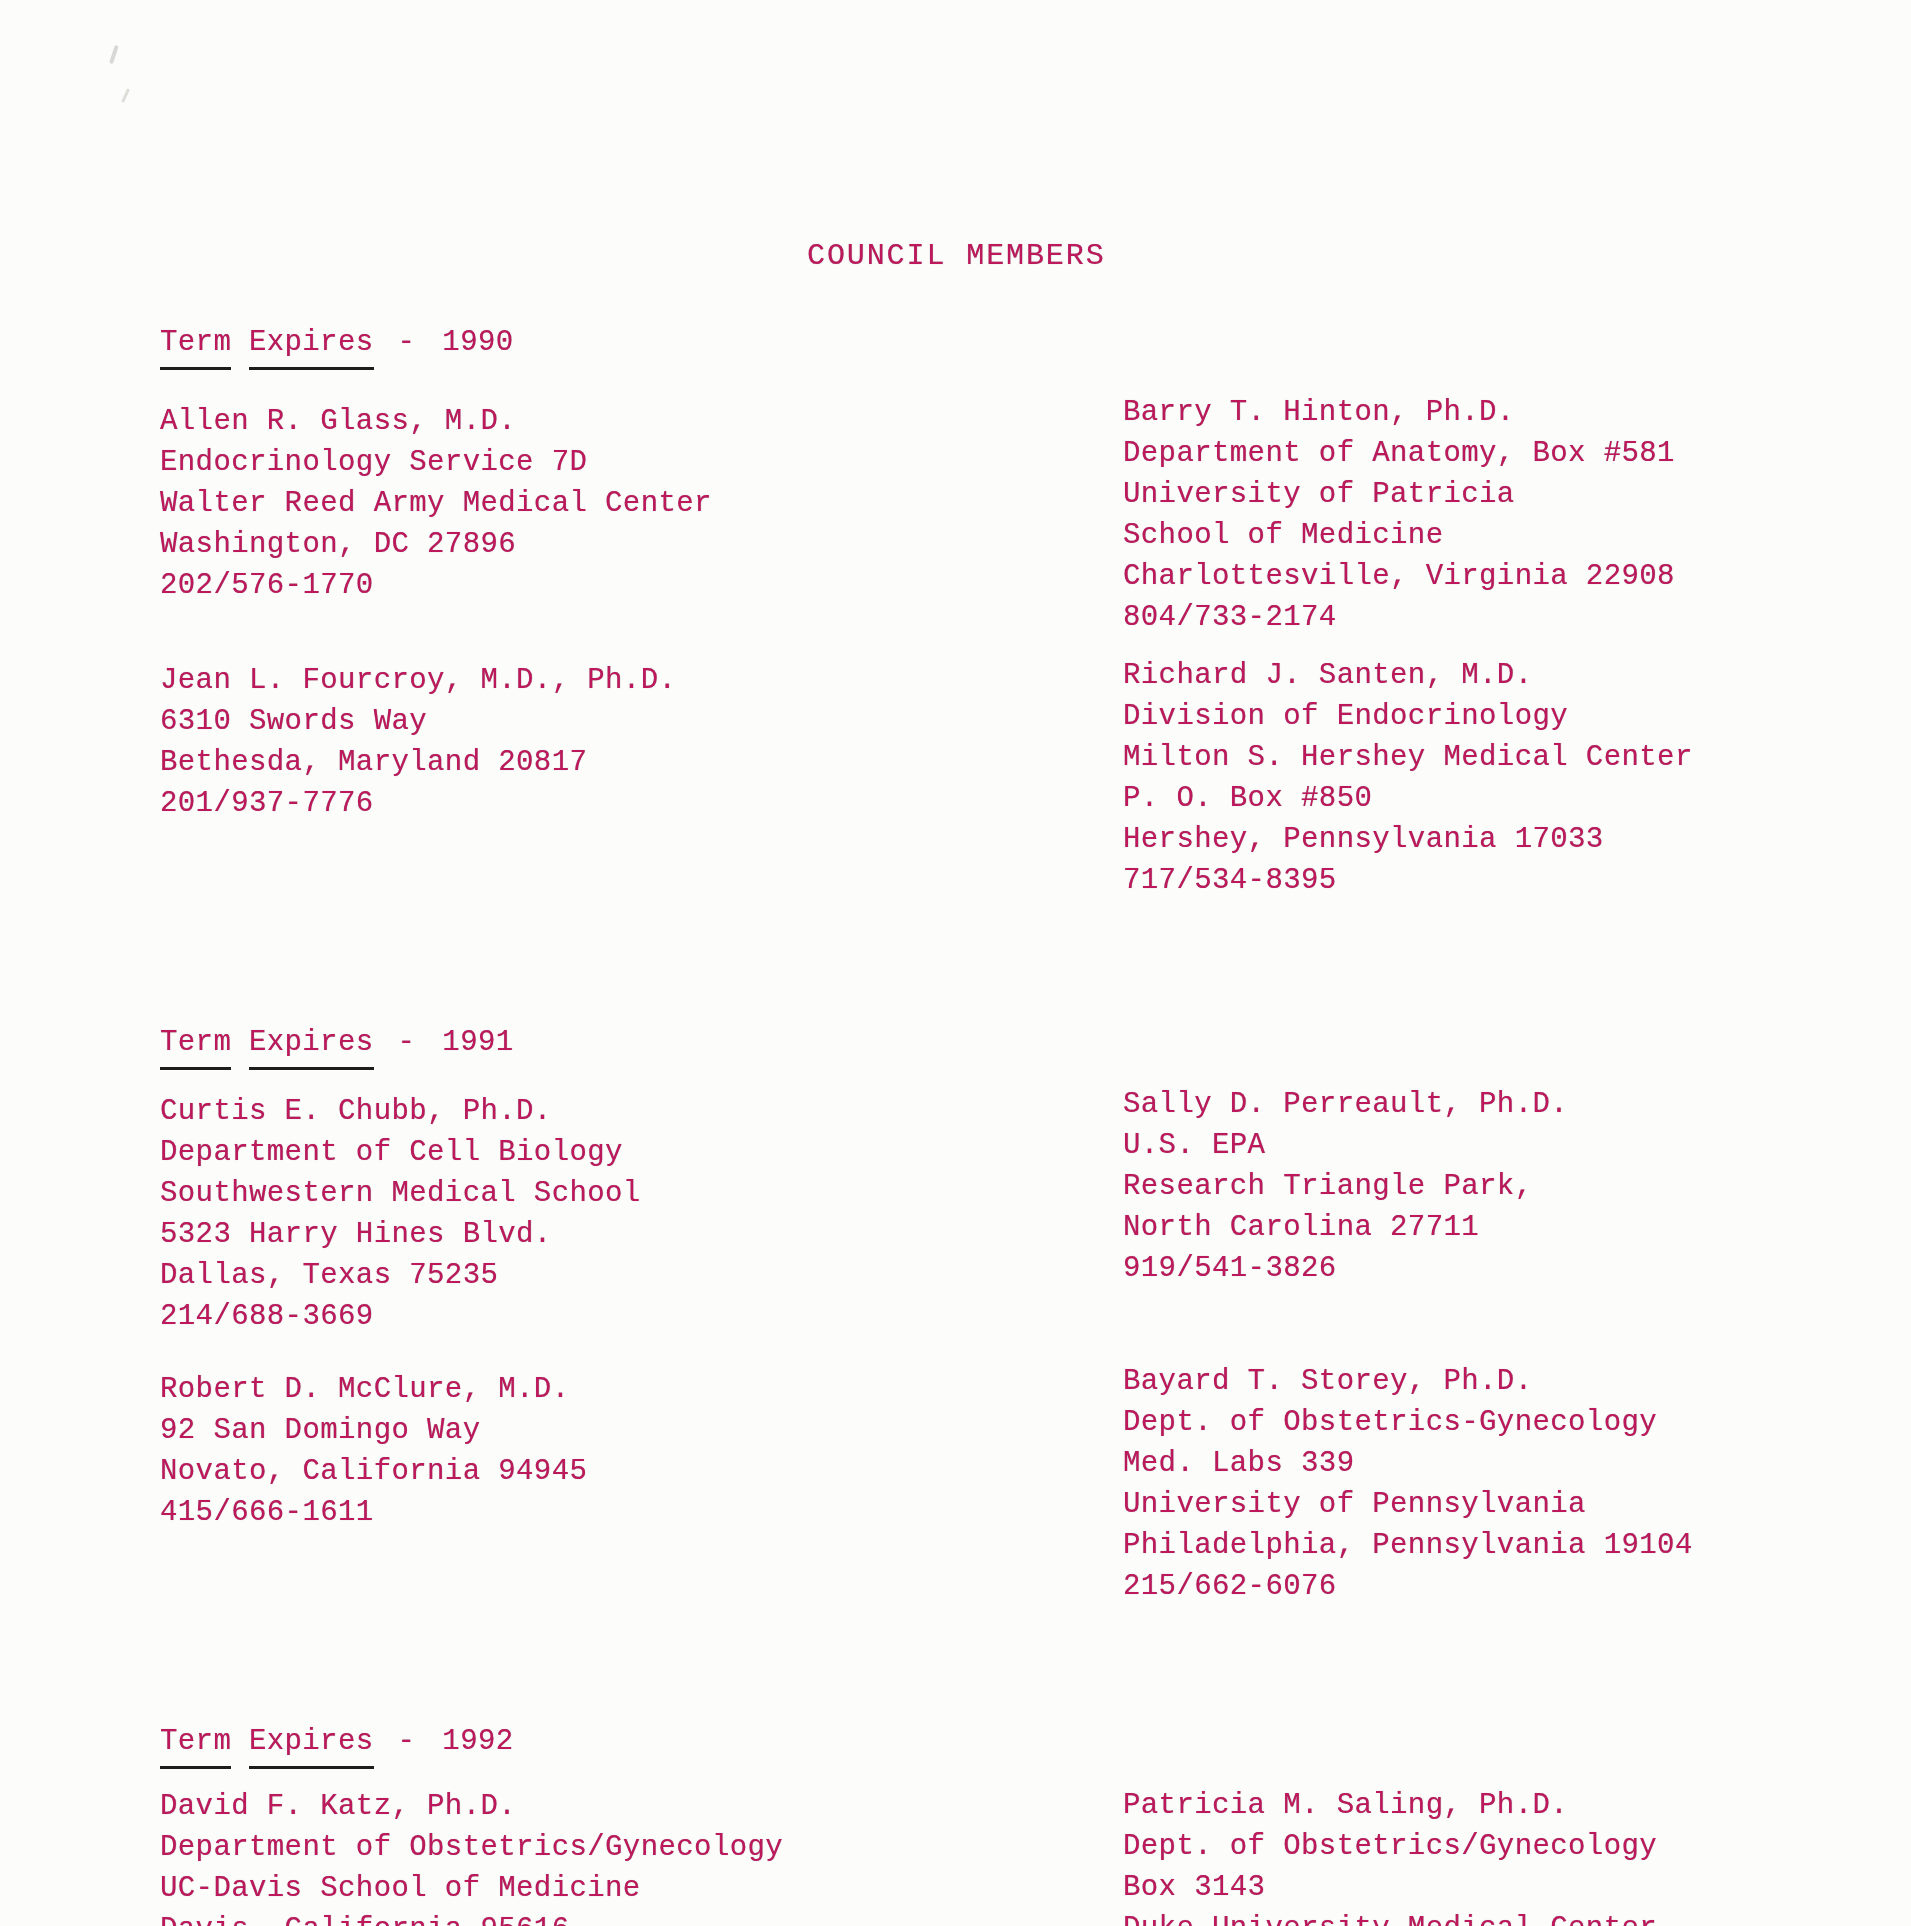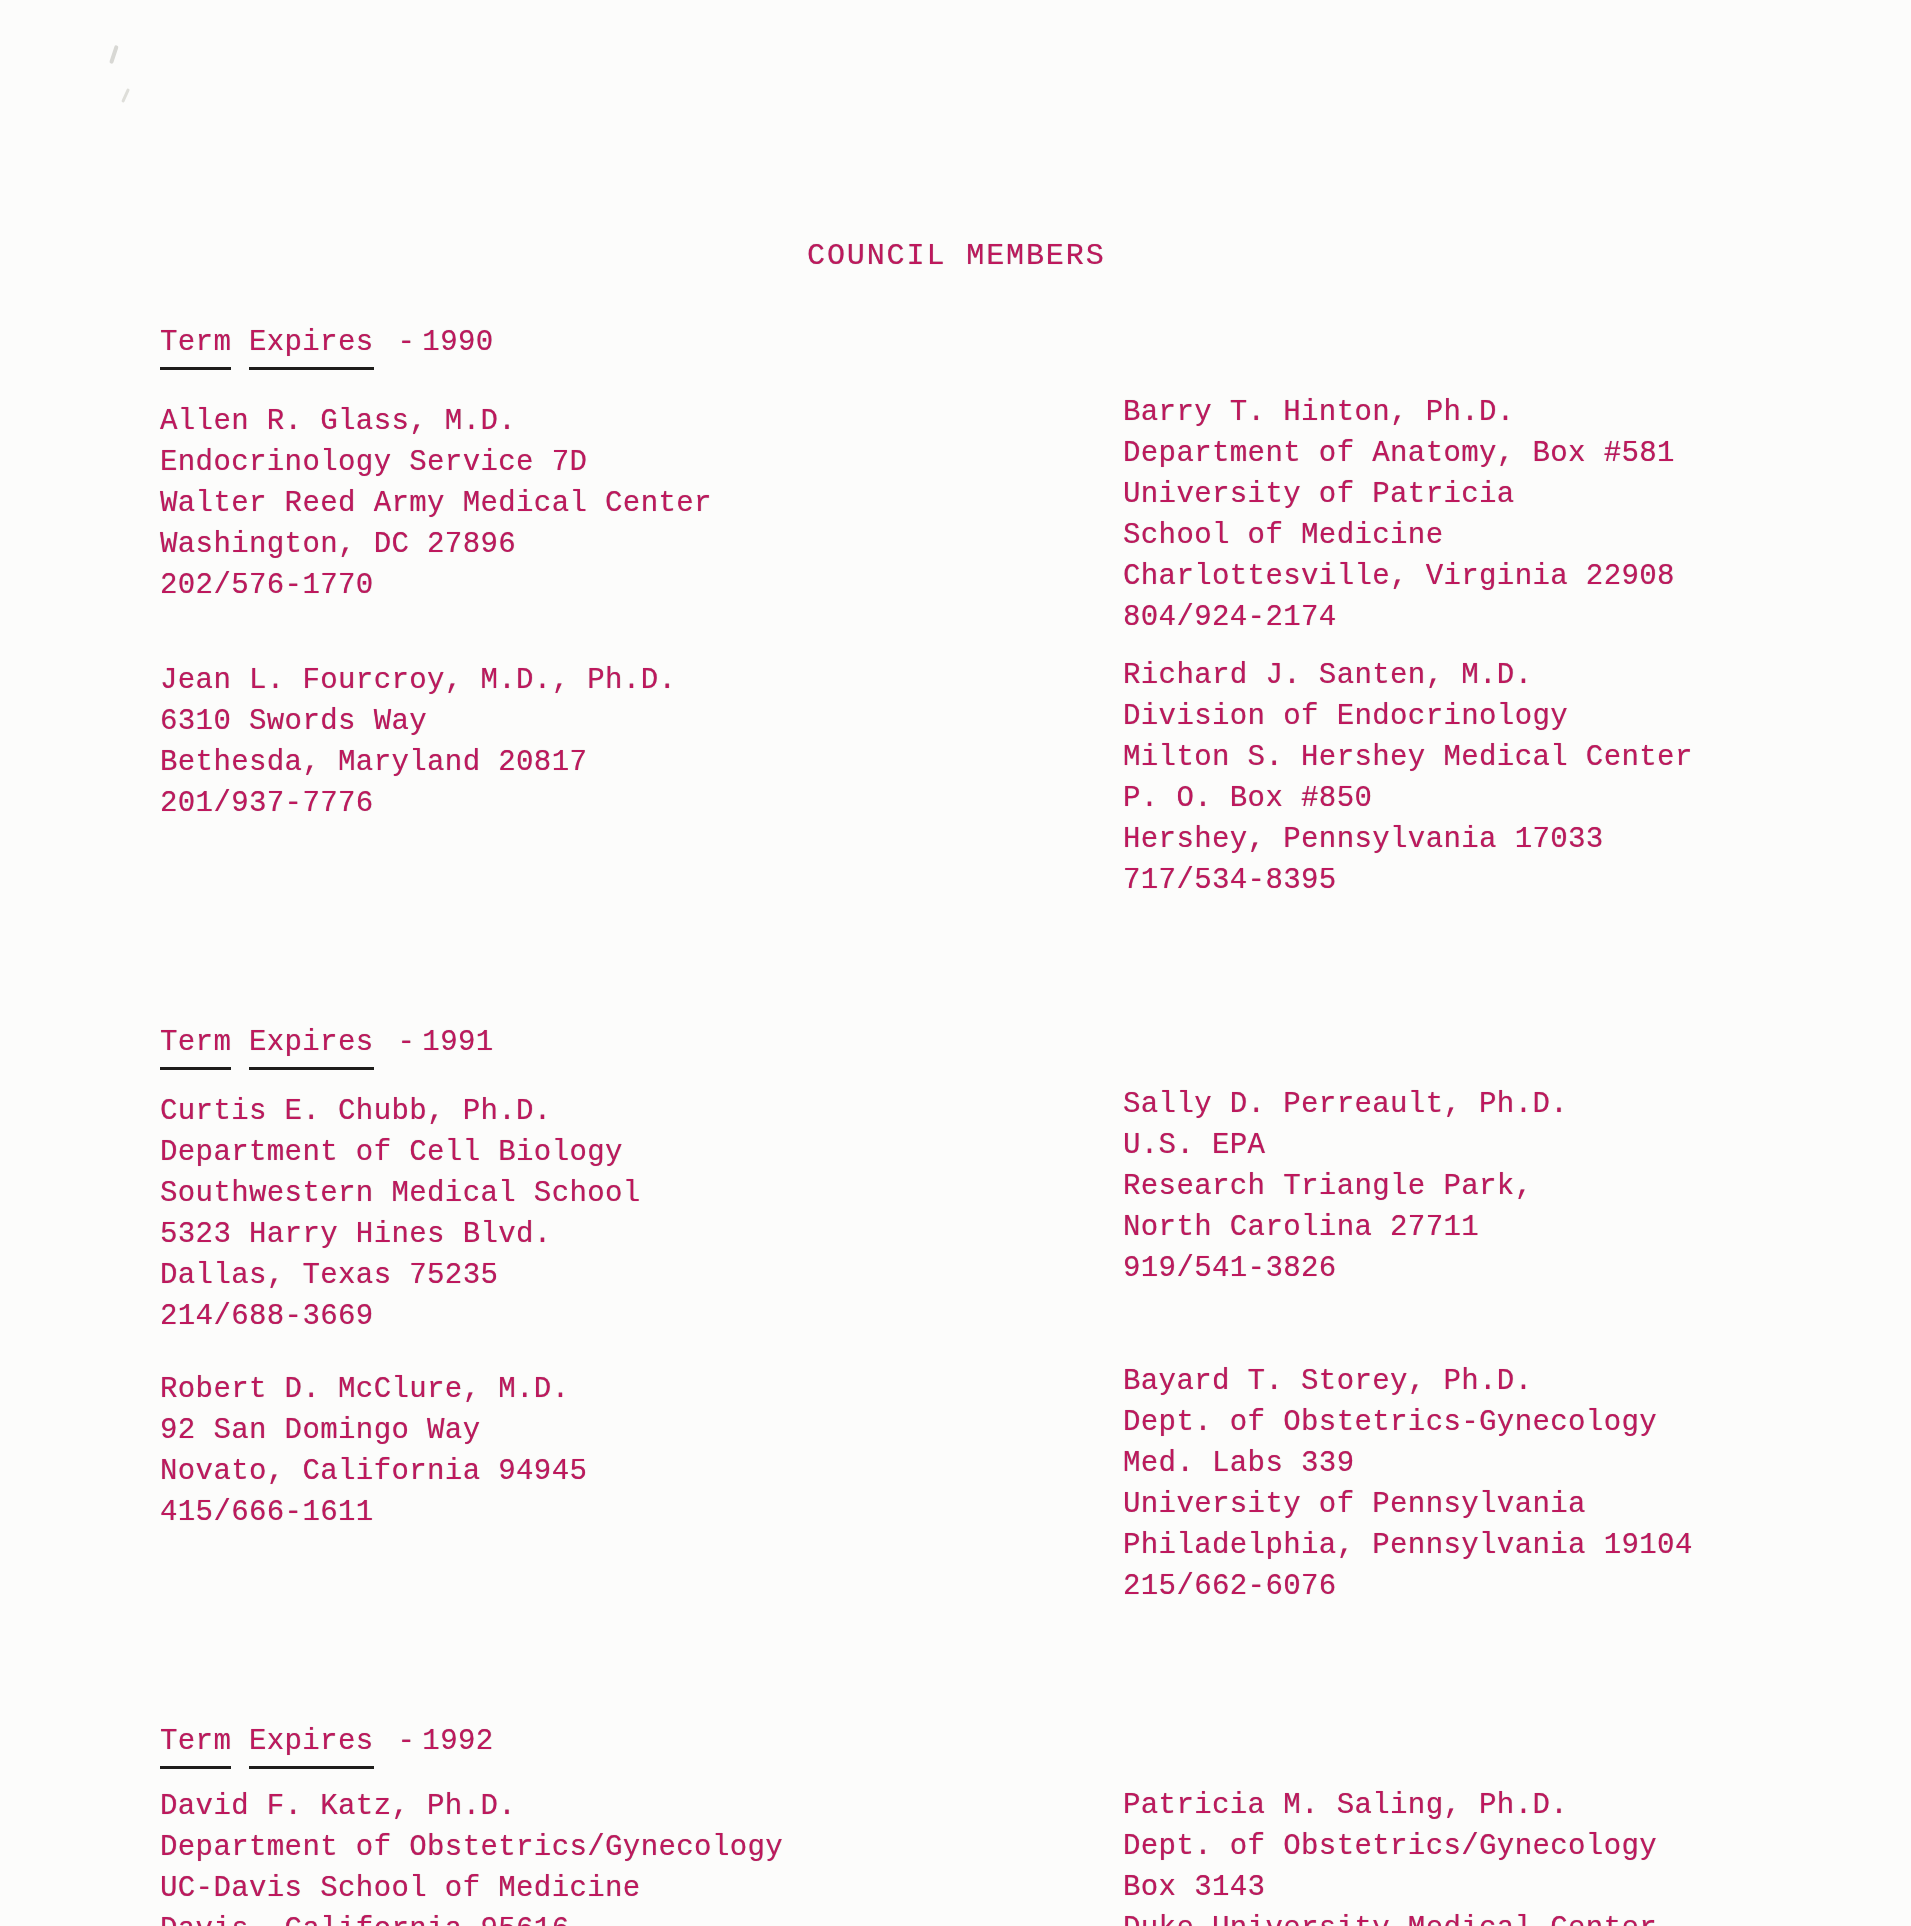--- a/index.html
+++ b/index.html
@@ -40,21 +40,21 @@
     margin: 0;
     font-weight: normal;
   }
   .sec-heading .u {
     display: inline-block;
     border-bottom: 3.1px solid #1e1d1b;
     padding-bottom: 4px;
   }
   .sec-heading .u + .u { margin-left: 17.7px; }
   .sec-heading .dash { margin-left: 24px; }
-  .sec-heading .year { margin-left: 7px; }
+  .sec-heading .year { margin-left: 27px; }
   #h-1990 { top: 322px; }
   #h-1991 { top: 1022px; }
   #h-1992 { top: 1721px; text-align: center; }
 
   .member { position: absolute; }
   .member .line { white-space: pre; }
 
   
   #m-glass    { left: 160px;  top: 401px; }
   #m-hinton   { left: 1123px; top: 392px; }
@@ -83,21 +83,21 @@
 </head>
 <body>
 
 <div id="page">
 
   <h1 id="doc-title" class="typed">COUNCIL MEMBERS</h1>
 
   <h2 id="h-1990" class="sec-heading typed"><span class="u">Term</span><span class="u">Expires</span><span class="dash">-</span><span class="year">1990</span></h2>
 
   <div id="m-glass" class="member typed"><div class="line">Allen R. Glass, M.D.</div><div class="line">Endocrinology Service 7D</div><div class="line">Walter Reed Army Medical Center</div><div class="line">Washington, DC 27896</div><div class="line">202/576-1770</div></div>
-  <div id="m-hinton" class="member typed"><div class="line">Barry T. Hinton, Ph.D.</div><div class="line">Department of Anatomy, Box #581</div><div class="line">University of Patricia</div><div class="line">School of Medicine</div><div class="line">Charlottesville, Virginia 22908</div><div class="line">804/924-2174</div></div>
+  <div id="m-hinton" class="member typed"><div class="line">Barry T. Hinton, Ph.D.</div><div class="line">Department of Anatomy, Box #581</div><div class="line">University of Patricia</div><div class="line">School of Medicine</div><div class="line">Charlottesville, Virginia 22908</div><div class="line">804/733-2174</div></div>
   <div id="m-fourcroy" class="member typed"><div class="line">Jean L. Fourcroy, M.D., Ph.D.</div><div class="line">6310 Swords Way</div><div class="line">Bethesda, Maryland 20817</div><div class="line">201/937-7776</div></div>
   <div id="m-santen" class="member typed"><div class="line">Richard J. Santen, M.D.</div><div class="line">Division of Endocrinology</div><div class="line">Milton S. Hershey Medical Center</div><div class="line">P. O. Box #850</div><div class="line">Hershey, Pennsylvania 17033</div><div class="line">717/534-8395</div></div>
 
   <h2 id="h-1991" class="sec-heading typed"><span class="u">Term</span><span class="u">Expires</span><span class="dash">-</span><span class="year">1991</span></h2>
 
   <div id="m-chubb" class="member typed"><div class="line">Curtis E. Chubb, Ph.D.</div><div class="line">Department of Cell Biology</div><div class="line">Southwestern Medical School</div><div class="line">5323 Harry Hines Blvd.</div><div class="line">Dallas, Texas 75235</div><div class="line">214/688-3669</div></div>
   <div id="m-perreault" class="member typed"><div class="line">Sally D. Perreault, Ph.D.</div><div class="line">U.S. EPA</div><div class="line">Research Triangle Park,</div><div class="line">North Carolina 27711</div><div class="line">919/541-3826</div></div>
   <div id="m-mcclure" class="member typed"><div class="line">Robert D. McClure, M.D.</div><div class="line">92 San Domingo Way</div><div class="line">Novato, California 94945</div><div class="line">415/666-1611</div></div>
   <div id="m-storey" class="member typed"><div class="line">Bayard T. Storey, Ph.D.</div><div class="line">Dept. of Obstetrics-Gynecology</div><div class="line">Med. Labs 339</div><div class="line">University of Pennsylvania</div><div class="line">Philadelphia, Pennsylvania 19104</div><div class="line">215/662-6076</div></div>
 

